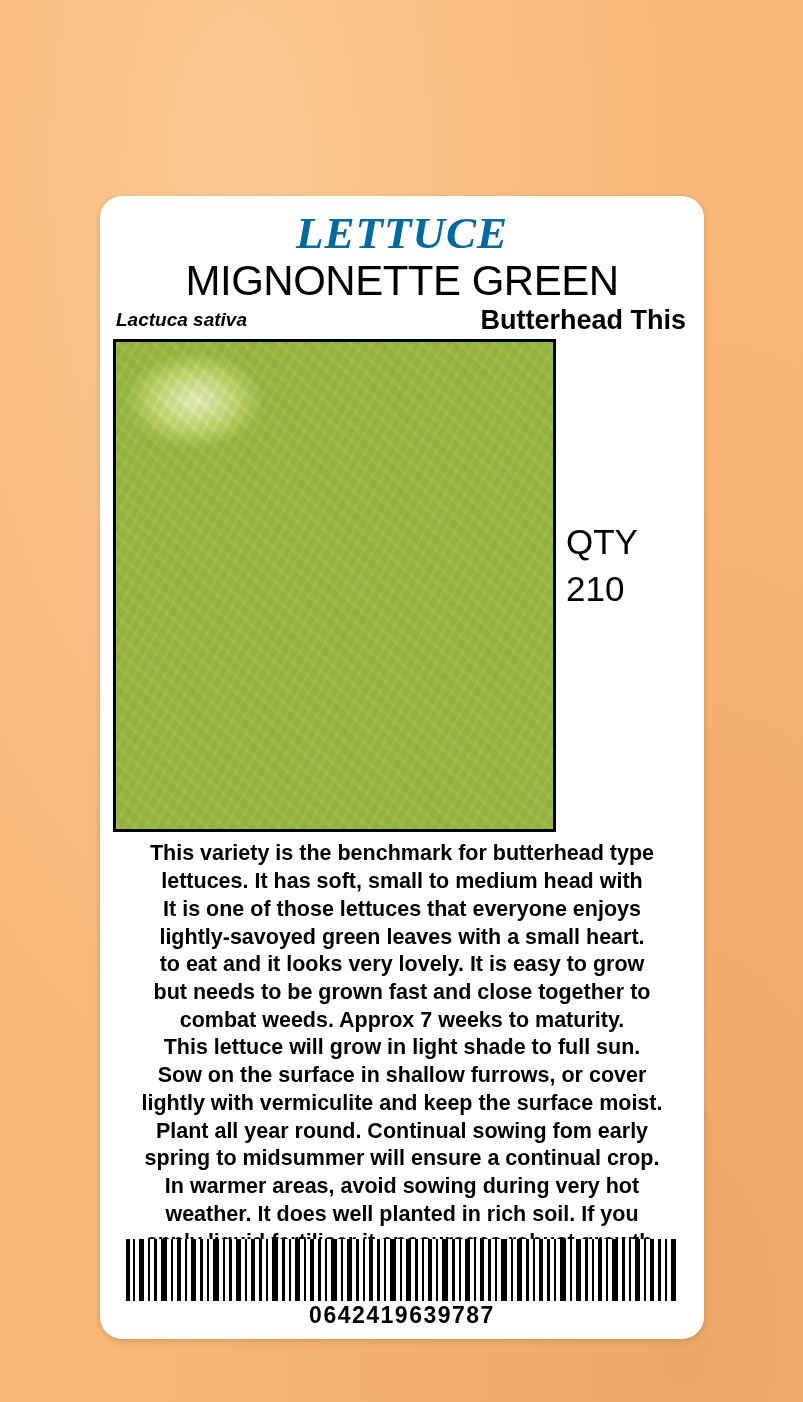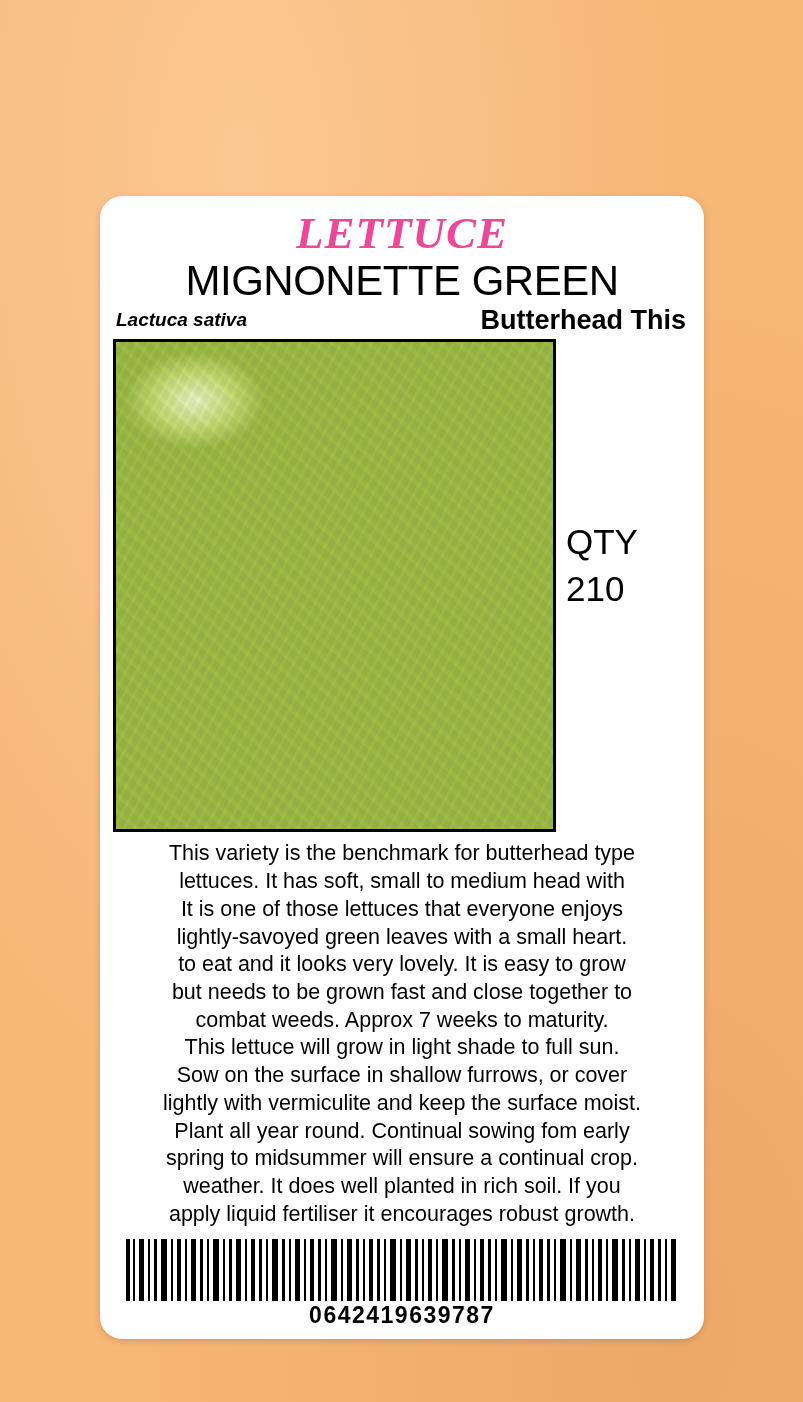--- a/index.html
+++ b/index.html
@@ -34,21 +34,21 @@
     box-shadow: 0 2px 6px rgba(120,70,30,0.25);
     overflow: hidden;
   }
   .packet-inner {
     position: absolute;
     left: 0; top: 0; right: 0; bottom: 0;
     padding: 0;
   }
   .title-lettuce {
     text-align: center;
-    color: #ec4899;
+    color: #0369a1;
     font-size: 45px;
     font-weight: bold;
     font-style: italic;
     letter-spacing: 1px;
     font-family: "Liberation Serif", serif;
     margin-top: 14px;
     line-height: 1.05;
   }
   .title-variety {
     text-align: center;
@@ -145,20 +145,21 @@
     margin-top: 4px;
     padding: 0 18px;
     text-align: center;
     font-size: 21.5px;
     line-height: 1.29;
     color: #000;
     font-family: "Liberation Sans", sans-serif;
   }
   .description p {
     margin: 0;
+    font-weight: bold;
   }
   .barcode-area {
     position: absolute;
     left: 0;
     right: 0;
     bottom: 10px;
     text-align: center;
   }
   .barcode {
     height: 62px;
@@ -206,20 +207,21 @@
       <p>It is one of those lettuces that everyone enjoys</p>
       <p>lightly-savoyed green leaves with a small heart.</p>
       <p>to eat and it looks very lovely. It is easy to grow</p>
       <p>but needs to be grown fast and close together to</p>
       <p>combat weeds. Approx 7 weeks to maturity.</p>
       <p>This lettuce  will grow in light shade to full sun.</p>
       <p>Sow on the surface in shallow furrows, or cover</p>
       <p>lightly with vermiculite and keep the surface moist.</p>
       <p>Plant all year round.  Continual sowing fom early</p>
       <p>spring to midsummer will ensure a continual crop.</p>
+      <p>In warmer areas, avoid sowing during  very hot</p>
       <p>weather. It does well planted in rich soil. If you</p>
       <p>apply liquid fertiliser it encourages robust growth.</p>
     </div>
 
     <div class="barcode-area">
       <svg class="barcode" viewBox="0 0 560 62" preserveAspectRatio="none">
         <rect x="0" y="0" width="560" height="62" fill="#ffffff"></rect>
         <g fill="#000000">
           <rect x="4" y="0" width="4" height="62"></rect>
           <rect x="11" y="0" width="2" height="62"></rect>

